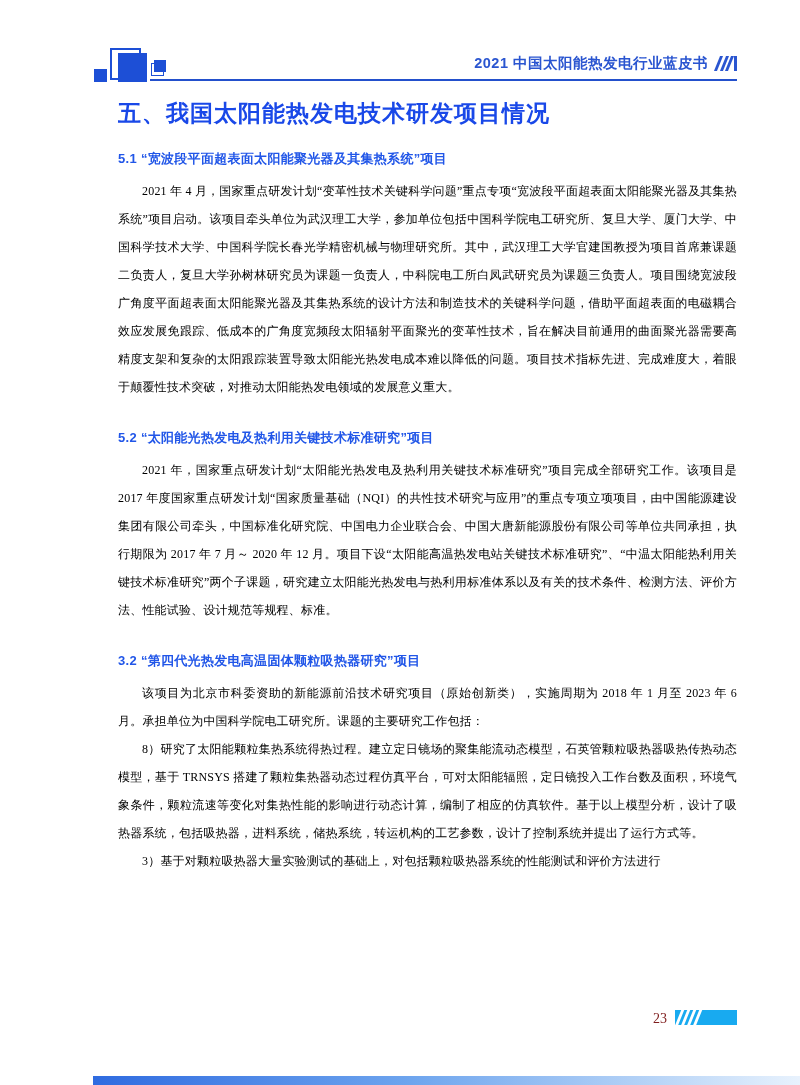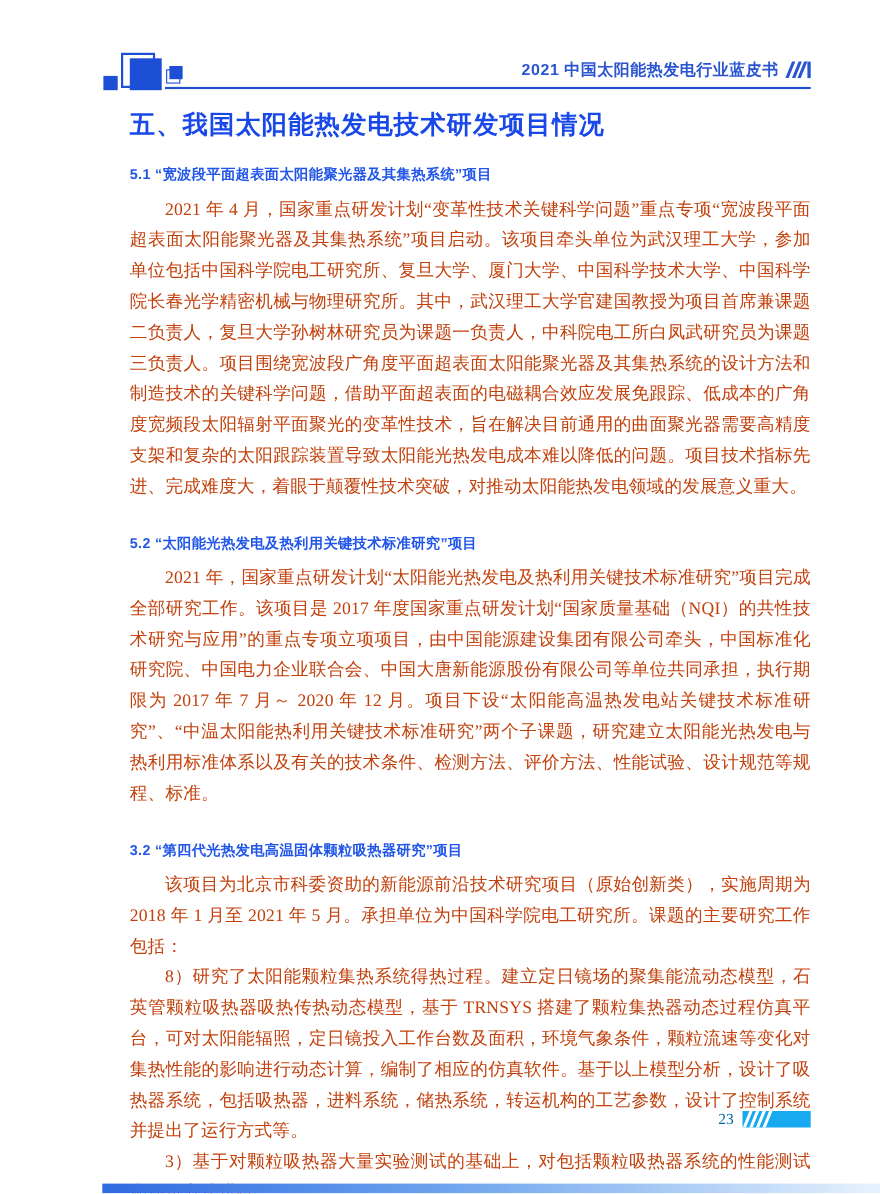--- a/index.html
+++ b/index.html
@@ -49,31 +49,31 @@
     margin-bottom: 18px;
   }
   h2.sec-heading {
     font-family: "Liberation Sans", "DejaVu Sans", sans-serif;
     font-size: 13px; line-height: 24px; font-weight: bold;
     color: #2156e8; letter-spacing: 0.3px;
     margin: 0 0 6px 0;
   }
   .sec + .sec h2.sec-heading { margin-top: 25px; }
   .sec p {
-    font-size: 16px; line-height: 28px;
+    font-size: 12px; line-height: 28px;
     text-align: justify; text-justify: inter-character;
     text-indent: 2em; letter-spacing: 0.2px;
-    color: #c2410c;
+    color: #000000;
   }
 
   
   .footer { position: absolute; left: 0; top: 1010px; width: 100%; height: 18px; }
   .page-num {
     position: absolute; right: 133px; top: 1px;
-    font-size: 14px; color: #0369a1;
+    font-size: 14px; color: #7f1d1d;
     font-family: "Liberation Serif", "DejaVu Serif", serif;
     text-align: center;
   }
   .footer-bar {
     position: absolute; right: 63px; top: 0;
     width: 62px; height: 15px; background: #18aaf0; overflow: hidden;
   }
   .footer-bar i {
     position: absolute; top: -2px; width: 3px; height: 20px;
     background: #ffffff; transform: skewX(-22deg);
@@ -121,21 +121,21 @@
       <p>2021 年 4 月，国家重点研发计划“变革性技术关键科学问题”重点专项“宽波段平面超表面太阳能聚光器及其集热系统”项目启动。该项目牵头单位为武汉理工大学，参加单位包括中国科学院电工研究所、复旦大学、厦门大学、中国科学技术大学、中国科学院长春光学精密机械与物理研究所。其中，武汉理工大学官建国教授为项目首席兼课题二负责人，复旦大学孙树林研究员为课题一负责人，中科院电工所白凤武研究员为课题三负责人。项目围绕宽波段广角度平面超表面太阳能聚光器及其集热系统的设计方法和制造技术的关键科学问题，借助平面超表面的电磁耦合效应发展免跟踪、低成本的广角度宽频段太阳辐射平面聚光的变革性技术，旨在解决目前通用的曲面聚光器需要高精度支架和复杂的太阳跟踪装置导致太阳能光热发电成本难以降低的问题。项目技术指标先进、完成难度大，着眼于颠覆性技术突破，对推动太阳能热发电领域的发展意义重大。</p>
     </div>
 
     <div class="sec">
       <h2 class="sec-heading">5.2 “太阳能光热发电及热利用关键技术标准研究”项目</h2>
       <p>2021 年，国家重点研发计划“太阳能光热发电及热利用关键技术标准研究”项目完成全部研究工作。该项目是 2017 年度国家重点研发计划“国家质量基础（NQI）的共性技术研究与应用”的重点专项立项项目，由中国能源建设集团有限公司牵头，中国标准化研究院、中国电力企业联合会、中国大唐新能源股份有限公司等单位共同承担，执行期限为 2017 年 7 月～ 2020 年 12 月。项目下设“太阳能高温热发电站关键技术标准研究”、“中温太阳能热利用关键技术标准研究”两个子课题，研究建立太阳能光热发电与热利用标准体系以及有关的技术条件、检测方法、评价方法、性能试验、设计规范等规程、标准。</p>
     </div>
 
     <div class="sec">
       <h2 class="sec-heading">3.2 “第四代光热发电高温固体颗粒吸热器研究”项目</h2>
-      <p>该项目为北京市科委资助的新能源前沿技术研究项目（原始创新类），实施周期为 2018 年 1 月至 2021 年 5 月。承担单位为中国科学院电工研究所。课题的主要研究工作包括：</p>
+      <p>该项目为北京市科委资助的新能源前沿技术研究项目（原始创新类），实施周期为 2018 年 1 月至 2023 年 6 月。承担单位为中国科学院电工研究所。课题的主要研究工作包括：</p>
       <p>8）研究了太阳能颗粒集热系统得热过程。建立定日镜场的聚集能流动态模型，石英管颗粒吸热器吸热传热动态模型，基于 TRNSYS 搭建了颗粒集热器动态过程仿真平台，可对太阳能辐照，定日镜投入工作台数及面积，环境气象条件，颗粒流速等变化对集热性能的影响进行动态计算，编制了相应的仿真软件。基于以上模型分析，设计了吸热器系统，包括吸热器，进料系统，储热系统，转运机构的工艺参数，设计了控制系统并提出了运行方式等。</p>
       <p>3）基于对颗粒吸热器大量实验测试的基础上，对包括颗粒吸热器系统的性能测试和评价方法进行</p>
     </div>
   </div>
 
   <div class="footer">
     <span class="page-num">23</span>
     <span class="footer-bar">
       <i></i>
         <i></i>

